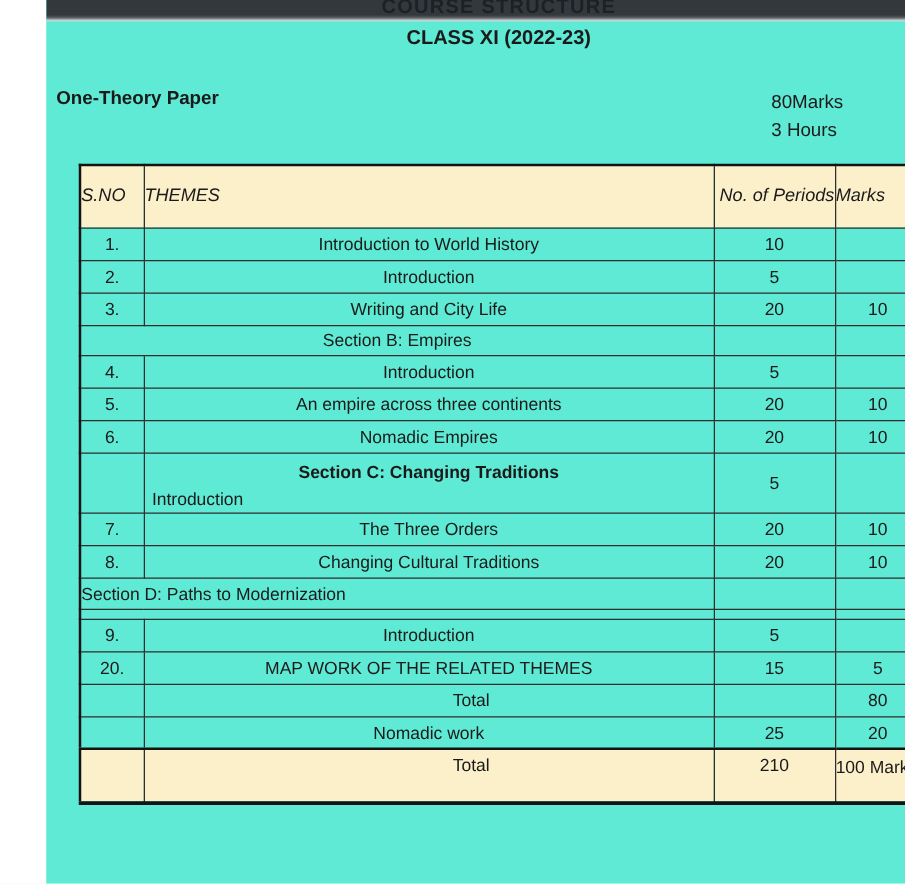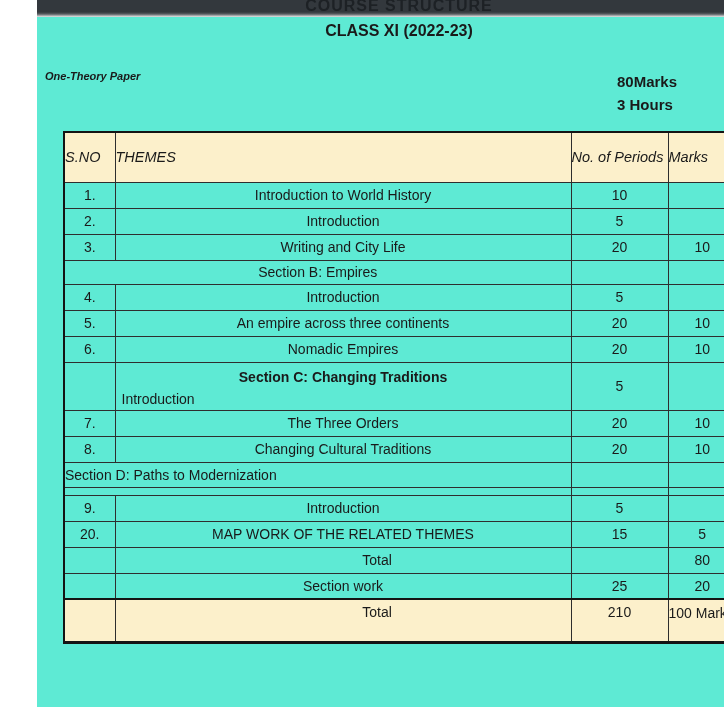--- a/index.html
+++ b/index.html
@@ -9,34 +9,34 @@
   
   .top-bar{position:absolute;left:0;top:0;width:724px;height:17px;overflow:hidden;
     background:linear-gradient(180deg,#33383d 0px,#33383d 12px,#585c60 14px,#b9bbbd 16px,#e8e8e8 17px);}
   .top-bar .clipped-text{position:absolute;left:0;right:0;top:-3px;text-align:center;
     font-weight:bold;font-size:16px;letter-spacing:1px;color:#1d2125;}
 
   .doc-title{position:absolute;left:0;top:22px;width:724px;text-align:center;
     font-weight:bold;font-size:16px;}
 
   .meta{position:absolute;left:0;top:70px;width:724px;height:45px;}
-  .meta .paper-label{position:absolute;left:8px;top:0;font-weight:bold;font-size:11px;font-style:italic;}
-  .meta .right-block{position:absolute;left:580px;top:0;font-weight:bold;font-size:15px;line-height:23px;}
+  .meta .paper-label{position:absolute;left:8px;top:0;font-weight:bold;font-size:15px;}
+  .meta .right-block{position:absolute;left:580px;top:0;font-weight:normal;font-size:15px;line-height:23px;}
 
   
   table.syllabus{position:absolute;left:26px;top:131px;width:673px;border-collapse:collapse;
     table-layout:fixed;font-size:14px;border:2px solid #141414;border-bottom-width:3px;}
   table.syllabus td,table.syllabus th{border:1.5px solid #2e2e2e;padding:0;overflow:hidden;
     vertical-align:middle;font-weight:normal;}
 
   thead th{background:#FCF0CB;font-weight:bold;vertical-align:top;text-align:left;font-size:14.5px;}
   thead tr{height:50px;font-style:italic;}
   th.h-sno{padding:3px 0 0 1px;}
   th.h-themes{padding-top:3px;}
-  th.h-periods{padding:3px 0 0 5px;line-height:19px;}
+  th.h-periods{padding:3px 0 0 5px;line-height:19px;text-align:right;}
   th.h-marks{padding:3px 0 0 5px;}
 
   tr.row-item{height:26px;}
   tr.row-section_center{height:24px;}
   tr.row-section_left{height:25px;padding-left:43px;}
   tr.row-section_item{height:48px;padding-left:40px;}
   tr.row-spacer{height:8px;}
   tr.row-summary{height:26px;}
   tr.row-summary_total{height:43px;background:#FCF0CB;}
   tr.row-summary_total td{border-top:2px solid #141414;vertical-align:top;padding-top:4px;}
@@ -175,21 +175,21 @@
           <td class="num">5</td>
         </tr>
         <tr class="row-summary">
           <td class="sno"></td>
           <td class="theme-center"><span class="shift">Total</span></td>
           <td class="num bold"></td>
           <td class="num bold">80</td>
         </tr>
         <tr class="row-summary">
           <td class="sno"></td>
-          <td class="theme-center"><span>Section work</span></td>
+          <td class="theme-center"><span>Nomadic work</span></td>
           <td class="num bold">25</td>
           <td class="num bold">20</td>
         </tr>
         <tr class="row-summary_total">
           <td class="sno"></td>
           <td class="theme-center"><span class="shift">Total</span></td>
           <td class="num bold">210</td>
           <td class="marks-left">100 Marks</td>
         </tr>
       </tbody>

